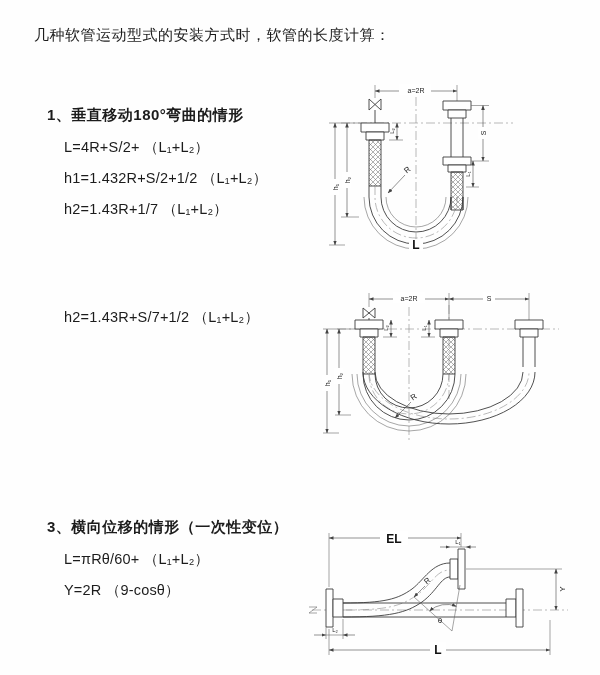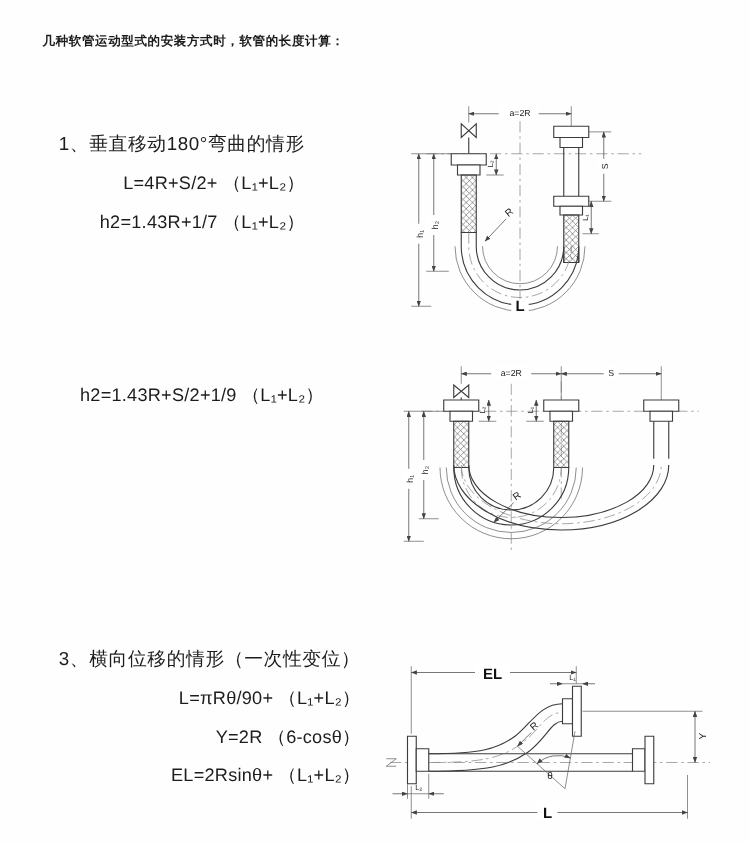--- a/index.html
+++ b/index.html
@@ -1,23 +1,23 @@
 <!DOCTYPE html>
 <html><head>
 <meta charset="utf-8">
 <style>
   html,body{margin:0;padding:0;}
   body{
     width:600px;height:675px;background:#fefefe;position:relative;overflow:hidden;
     font-family:"Liberation Sans","DejaVu Sans",sans-serif;color:#1c1c1c;
   }
-  .page-title{position:absolute;left:34px;top:26px;font-size:10px;font-weight:bold;letter-spacing:.5px;}
+  .page-title{position:absolute;left:34px;top:26px;font-size:15px;font-weight:normal;letter-spacing:.5px;}
   .section{position:absolute;left:47px;}
-  .sec-heading{font-size:15px;font-weight:normal;letter-spacing:.5px;margin:0 0 13px 0;}
-  .formula{font-size:14.5px;margin:0 0 13px 17px;line-height:18px;letter-spacing:.2px;text-align:right;}
+  .sec-heading{font-size:15px;font-weight:bold;letter-spacing:.5px;margin:0 0 13px 0;}
+  .formula{font-size:14.5px;margin:0 0 13px 17px;line-height:18px;letter-spacing:.2px;}
   .diagram{position:absolute;}
   svg{display:block;}
   svg *{vector-effect:non-scaling-stroke;}
   .ln{stroke:#3c3c3c;stroke-width:.9;fill:none;}
   .thin{stroke:#6a6a6a;stroke-width:.6;fill:none;}
   .cl{stroke:#8a8a8a;stroke-width:.6;fill:none;stroke-dasharray:9 3 2 3;}
   .dim{stroke:#4a4a4a;stroke-width:.6;fill:none;}
   .fit{fill:#fff;stroke:#3c3c3c;stroke-width:.9;}
   .hose{stroke:#3c3c3c;stroke-width:.9;}
   .wb{fill:#fff;stroke:none;}
@@ -28,20 +28,21 @@
   text{font-family:"Liberation Sans","DejaVu Sans",sans-serif;}
 </style>
 </head>
 <body>
 
 <div class="page-title">几种软管运动型式的安装方式时，软管的长度计算：</div>
 
 <div class="section" style="top:106px;">
   <div class="sec-heading">1、垂直移动180°弯曲的情形</div>
   <div class="formula">L=4R+S/2+ （L₁+L₂）</div>
+  <div class="formula">h1=1.432R+S/2+1/2 （L₁+L₂）</div>
   <div class="formula">h2=1.43R+1/7 （L₁+L₂）</div>
 </div>
 
 <div class="diagram" style="left:313px;top:77px;">
 <svg width="275" height="175" viewBox="0 0 275 175">
   <defs>
     <marker id="ar1" viewBox="0 0 8 6" refX="7.5" refY="3" markerWidth="8" markerHeight="6" orient="auto-start-reverse">
       <path d="M0,0L8,3L0,6Z" fill="#444"></path>
     </marker>
     <pattern id="ht1" patternUnits="userSpaceOnUse" width="5" height="5">
@@ -107,21 +108,21 @@
   <line class="thin" x1="76" y1="63" x2="90" y2="63"></line>
   <line class="dim" x1="84" y1="46" x2="84" y2="63" marker-start="url(#ar1)" marker-end="url(#ar1)"></line>
   <text class="dl6" transform="rotate(-90 84 54)" x="84" y="51" text-anchor="middle">L₂</text>
 
   <line class="dim" x1="92" y1="98" x2="75" y2="116" marker-end="url(#ar1)"></line>
   <text class="dl8" transform="rotate(-40 96 95)" x="96" y="95" text-anchor="middle">R</text>
 </svg>
 </div>
 
 <div class="section" style="top:308px;">
-  <div class="formula">h2=1.43R+S/2+1/9 （L₁+L₂）</div>
+  <div class="formula">h2=1.43R+S/7+1/2 （L₁+L₂）</div>
 </div>
 
 <div class="diagram" style="left:311px;top:287px;">
 <svg width="278" height="160" viewBox="0 0 278 160">
   <defs>
     <marker id="ar2" viewBox="0 0 8 6" refX="7.5" refY="3" markerWidth="8" markerHeight="6" orient="auto-start-reverse">
       <path d="M0,0L8,3L0,6Z" fill="#444"></path>
     </marker>
     <pattern id="ht2" patternUnits="userSpaceOnUse" width="5" height="5">
       <path d="M0,5L5,0M0,0L5,5" stroke="#666" stroke-width="0.5"></path>
@@ -188,23 +189,22 @@
   <line class="dim" x1="118" y1="33" x2="118" y2="50" marker-start="url(#ar2)" marker-end="url(#ar2)"></line>
   <text class="dl6" transform="rotate(-90 118 41)" x="118" y="38" text-anchor="middle">L₁</text>
 
   <line class="dim" x1="100" y1="115" x2="84" y2="131" marker-end="url(#ar2)"></line>
   <text class="dl8" transform="rotate(-35 104 112)" x="104" y="112" text-anchor="middle">R</text>
 </svg>
 </div>
 
 <div class="section" style="top:518px;">
   <div class="sec-heading">3、横向位移的情形（一次性变位）</div>
-  <div class="formula">L=πRθ/90+ （L₁+L₂）</div>
-  <div class="formula">Y=2R （6-cosθ）</div>
-  <div class="formula">EL=2Rsinθ+ （L₁+L₂）</div>
+  <div class="formula">L=πRθ/60+ （L₁+L₂）</div>
+  <div class="formula">Y=2R （9-cosθ）</div>
 </div>
 
 <div class="diagram" style="left:300px;top:523px;">
 <svg width="292" height="150" viewBox="0 0 292 150">
   <defs>
     <marker id="ar3" viewBox="0 0 8 6" refX="7.5" refY="3" markerWidth="8" markerHeight="6" orient="auto-start-reverse">
       <path d="M0,0L8,3L0,6Z" fill="#444"></path>
     </marker>
   </defs>
 

